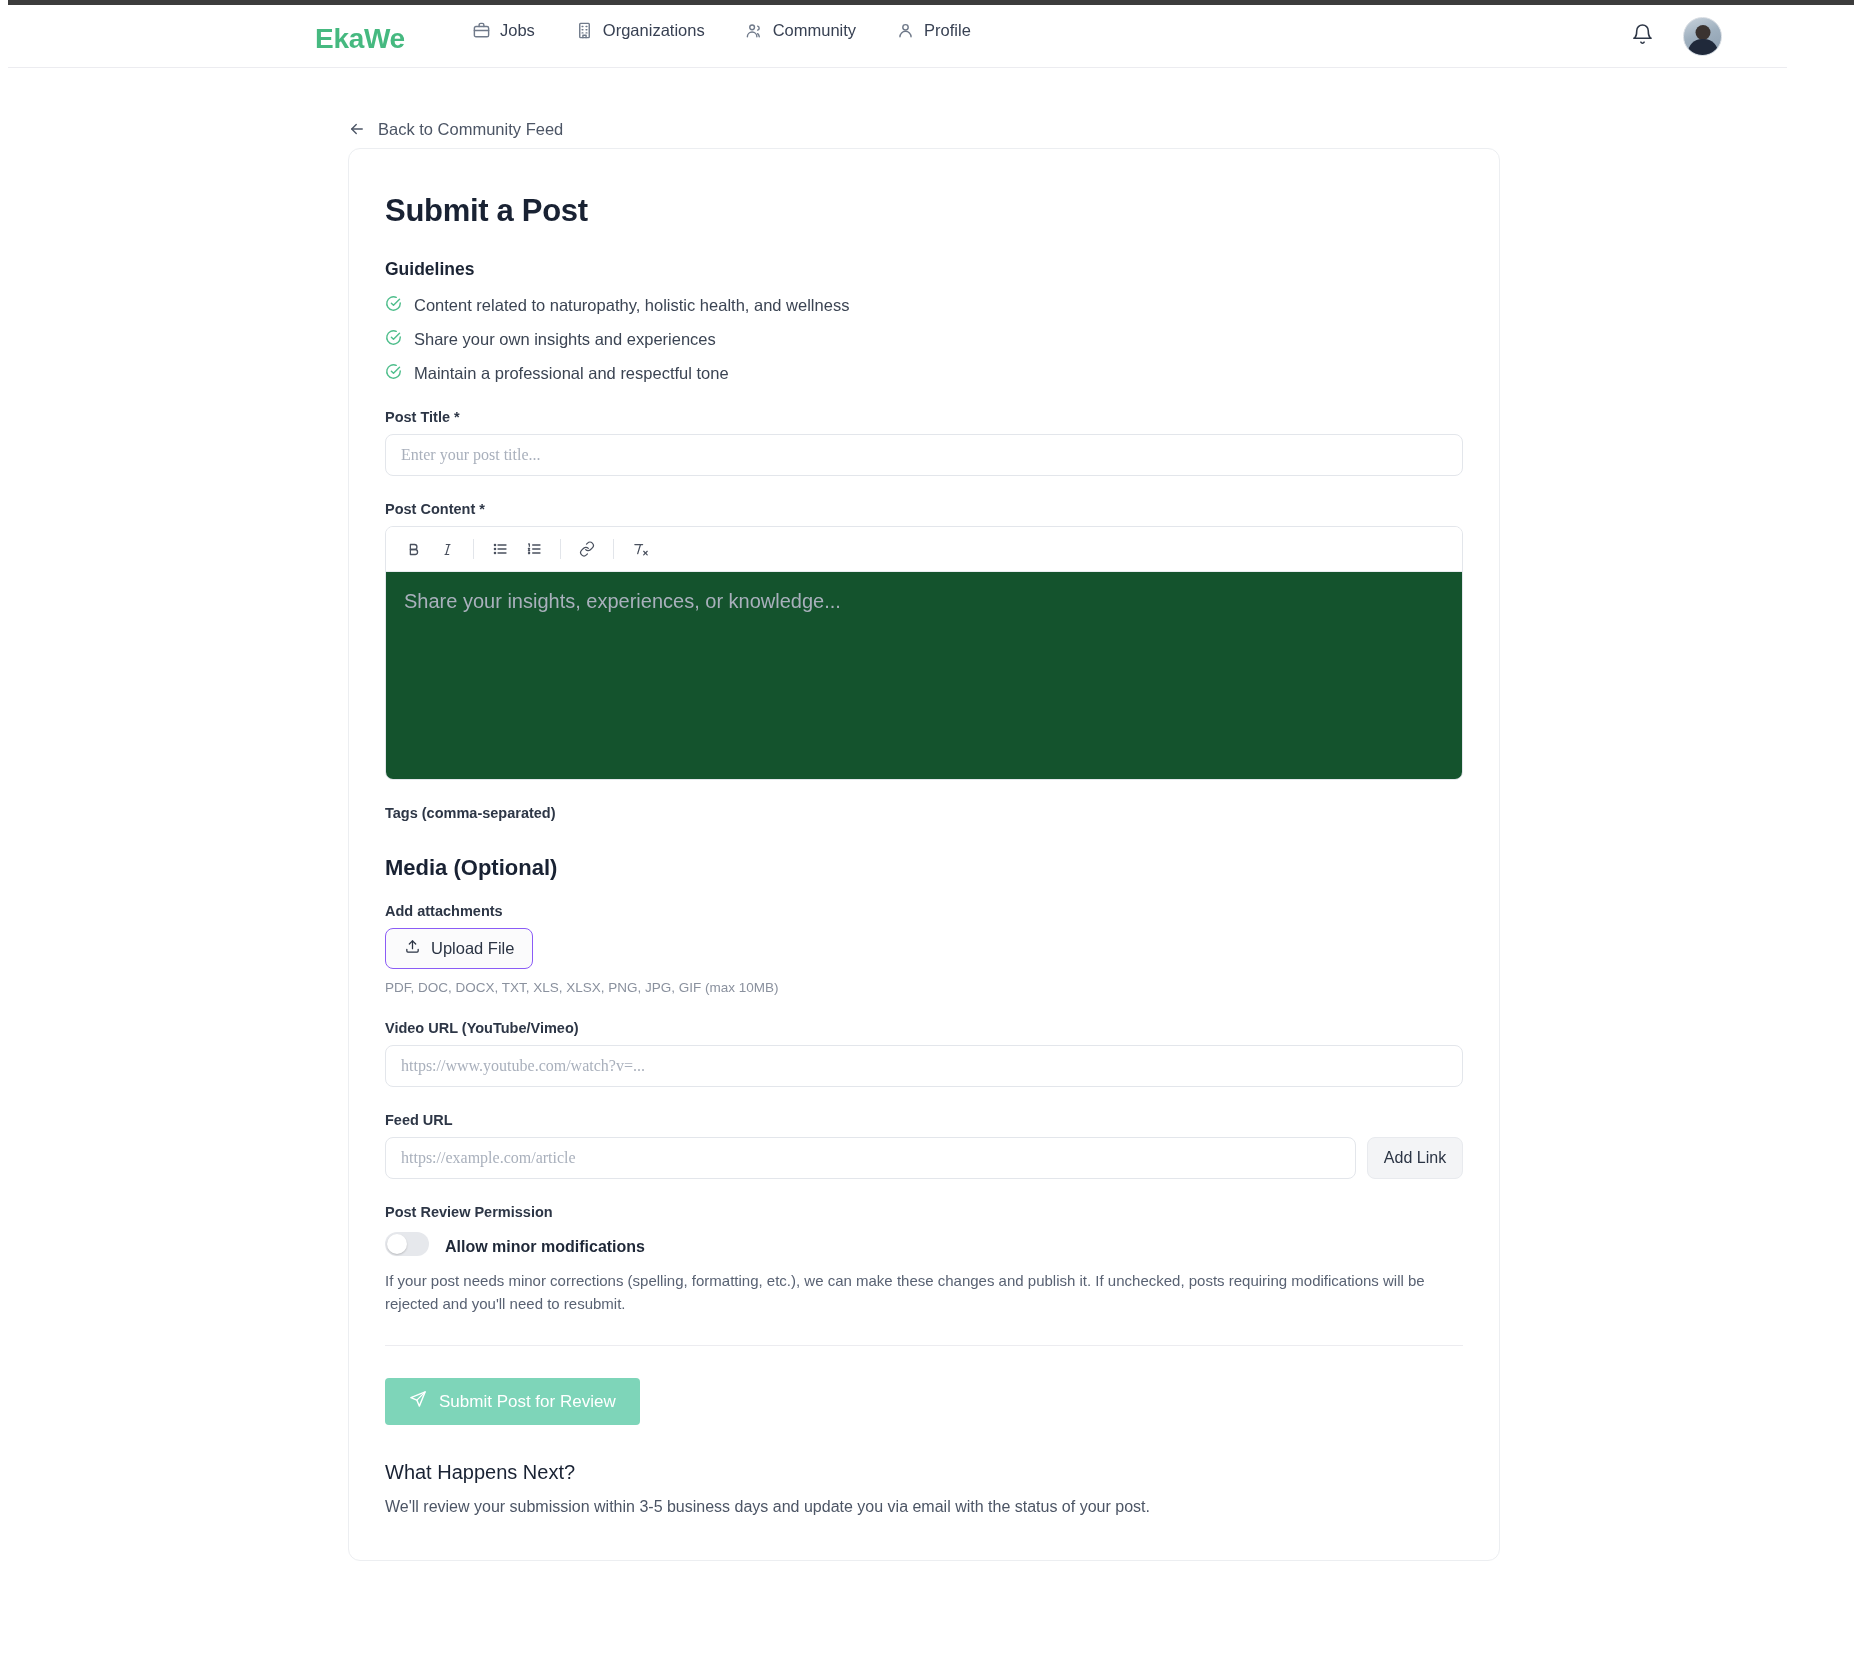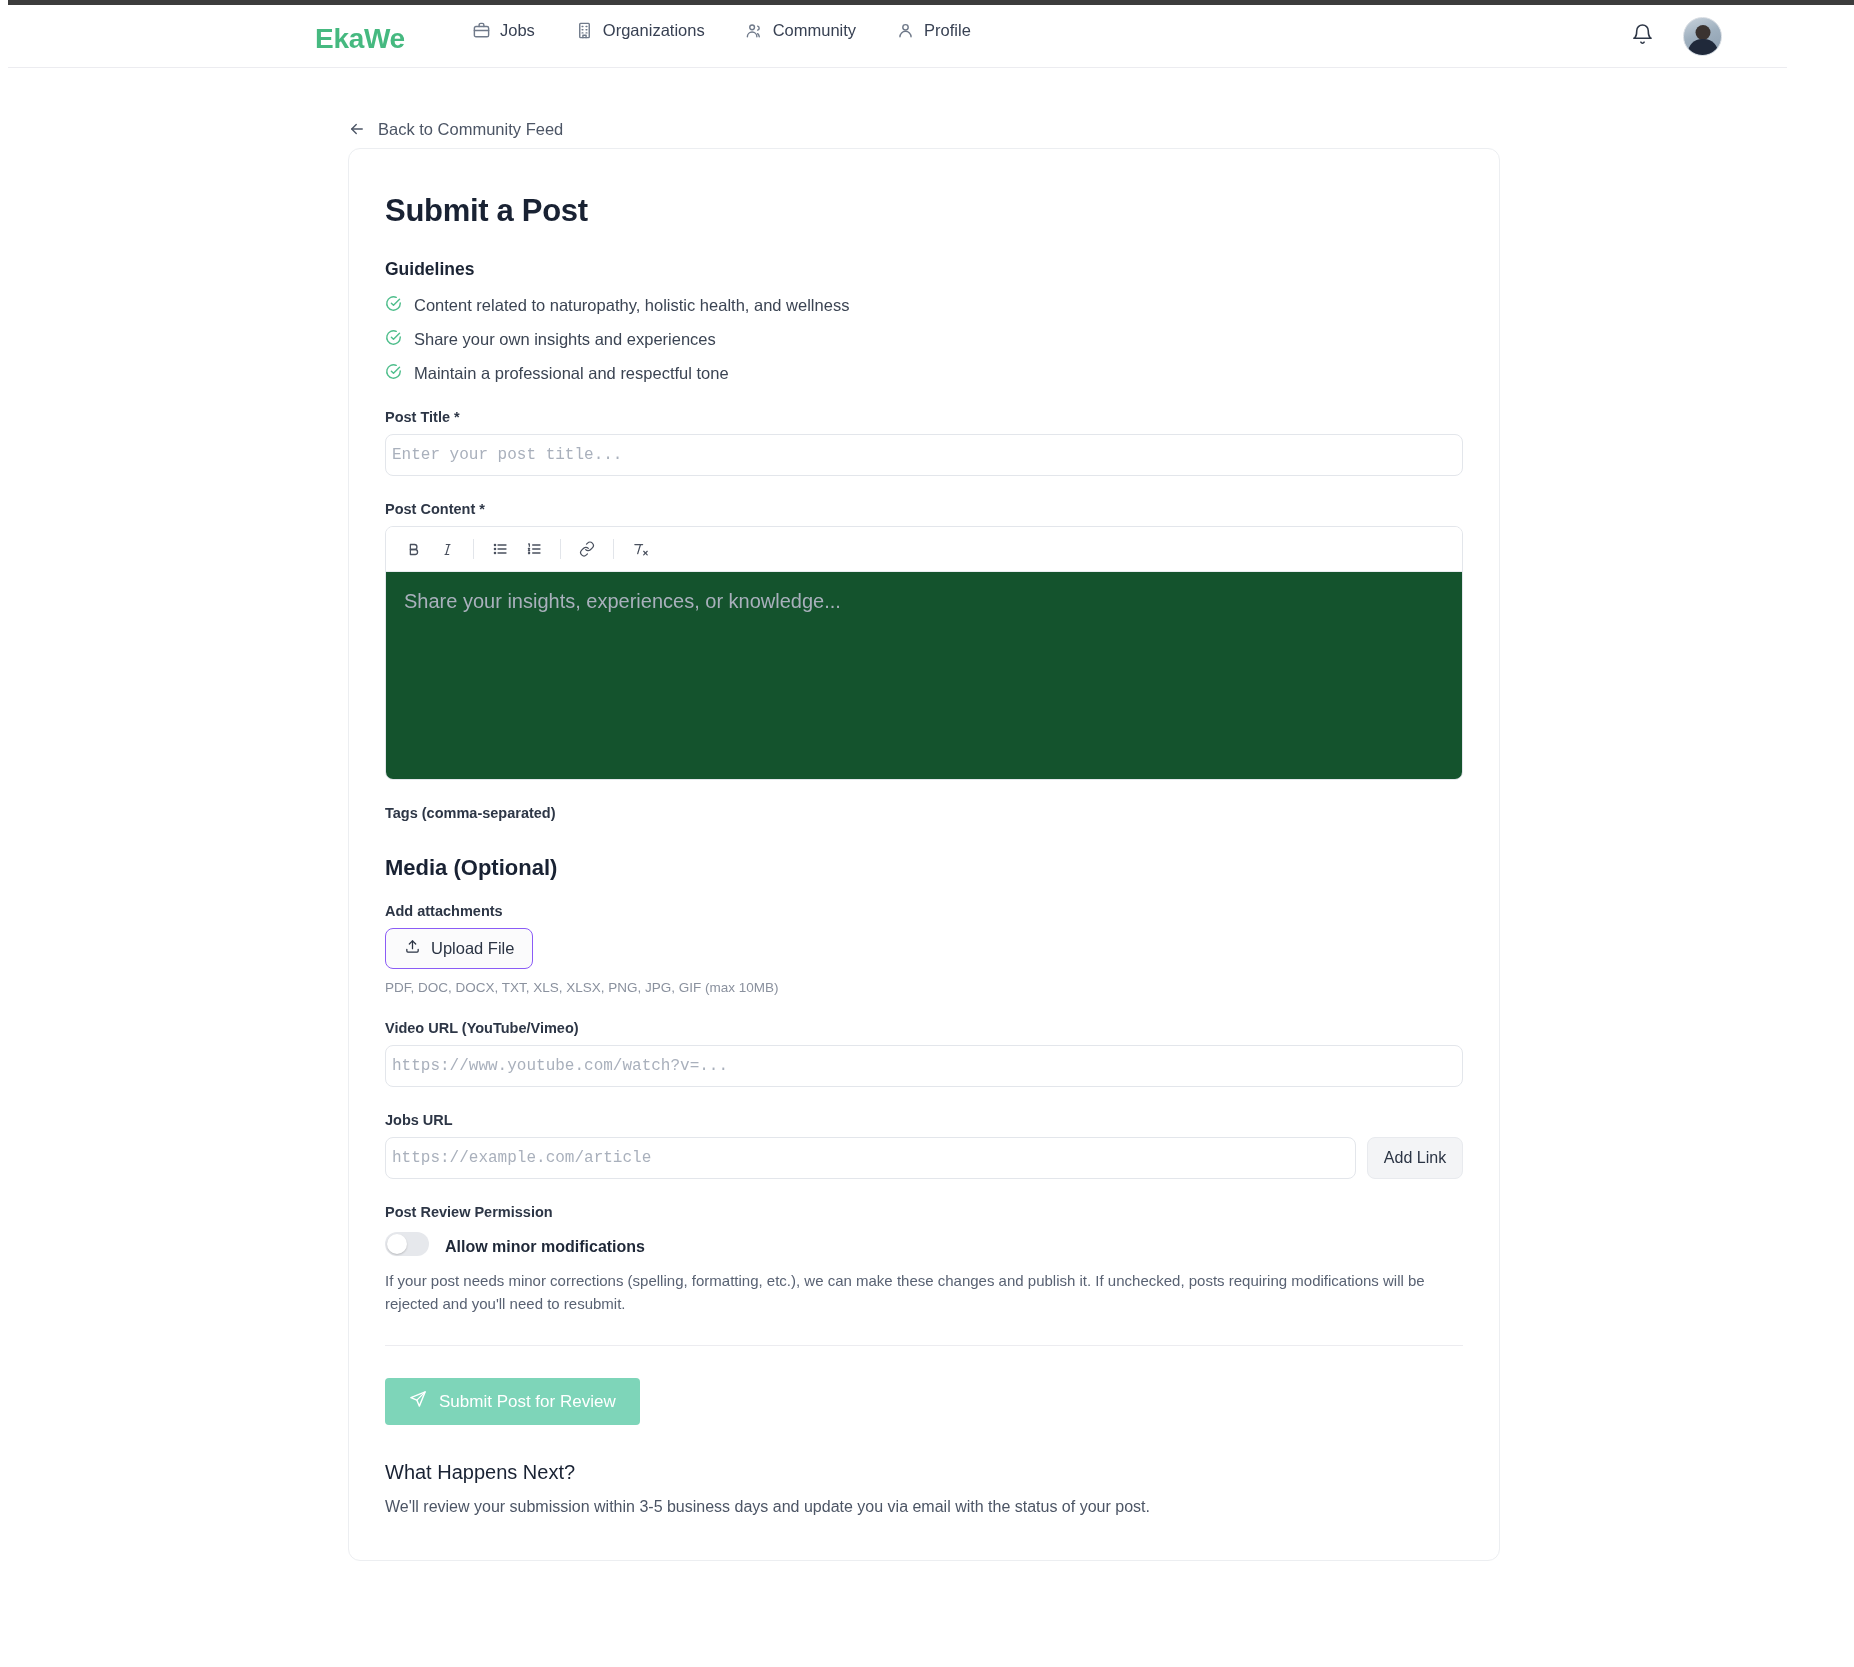--- a/index.html
+++ b/index.html
@@ -108,23 +108,23 @@
 
   .field { margin-top: 25px; }
   .field-label {
     font-size: 14.5px; font-weight: bold; color: #2d3646;
     margin-bottom: 9px; display: block;
   }
   .text-input {
     width: 100%; height: 42px;
     border: 1px solid #e3e6eb; border-radius: 8px;
     background: #ffffff;
-    padding: 0 6px;
+    padding: 0 15px;
     font-size: 16px; color: #2d3646;
-    font-family: Liberation Mono, monospace;
+    font-family: Liberation Serif, serif;
     outline: none;
   }
   .text-input::placeholder { color: #a9b0bc; }
 
   
   .editor {
     border: 1px solid #e3e6eb; border-radius: 8px;
     overflow: hidden; background: #ffffff;
   }
   .editor-toolbar {
@@ -415,21 +415,21 @@
     </div>
 
     
     <div class="field">
       <label class="field-label">Video URL (YouTube/Vimeo)</label>
       <input class="text-input" type="text" placeholder="https://www.youtube.com/watch?v=..." style="">
     </div>
 
     
     <div class="field">
-      <label class="field-label">Jobs URL</label>
+      <label class="field-label">Feed URL</label>
       <div class="link-row">
         <input class="text-input" type="text" placeholder="https://example.com/article" style="">
         <button class="add-link-btn">Add Link</button>
       </div>
     </div>
 
     
     <div class="field">
       <label class="field-label">Post Review Permission</label>
       <div class="toggle-row">

